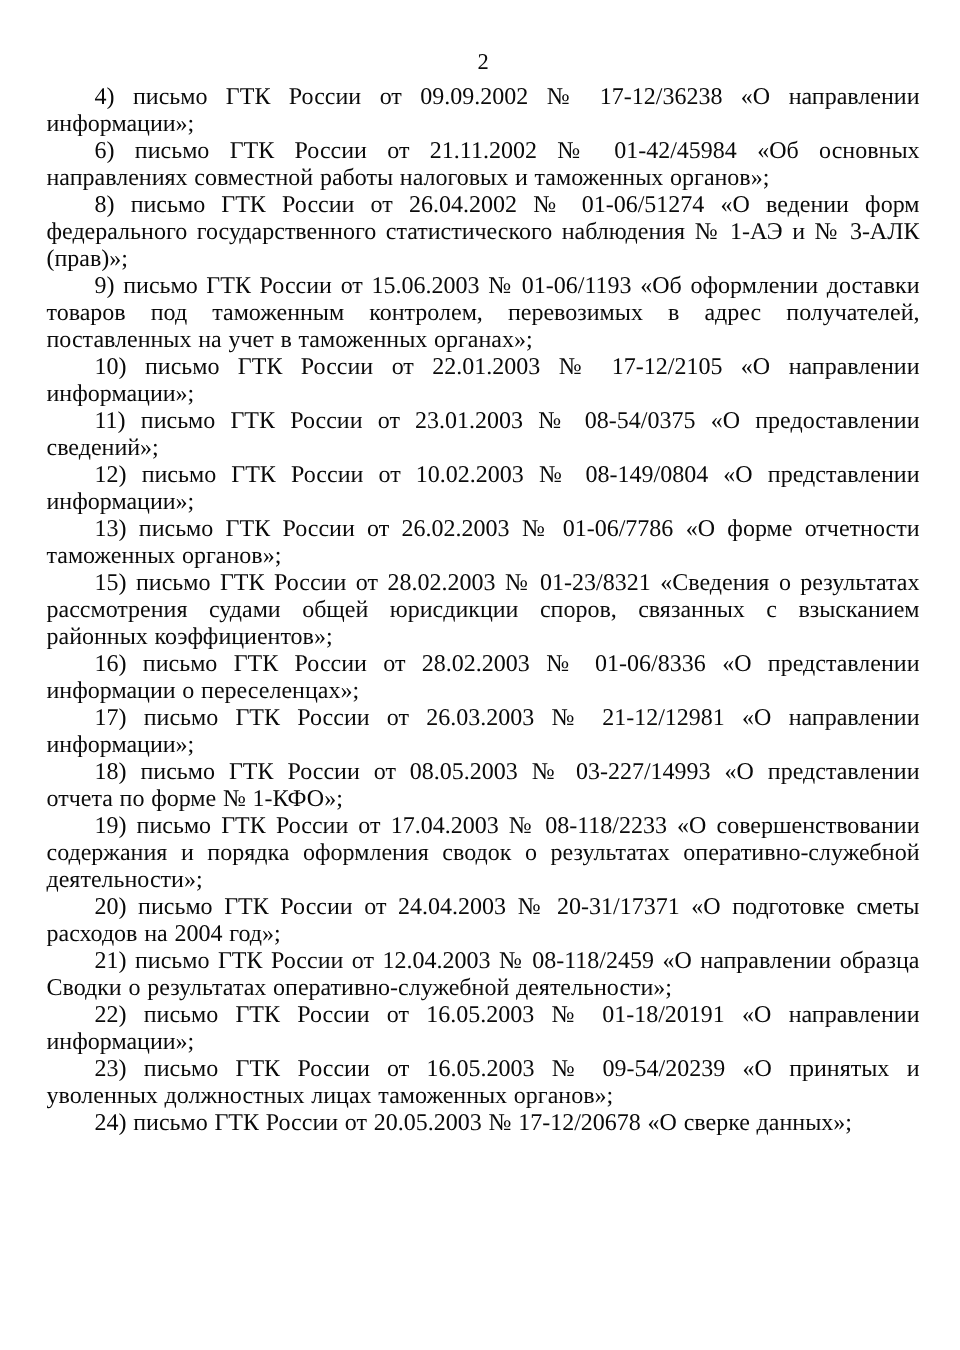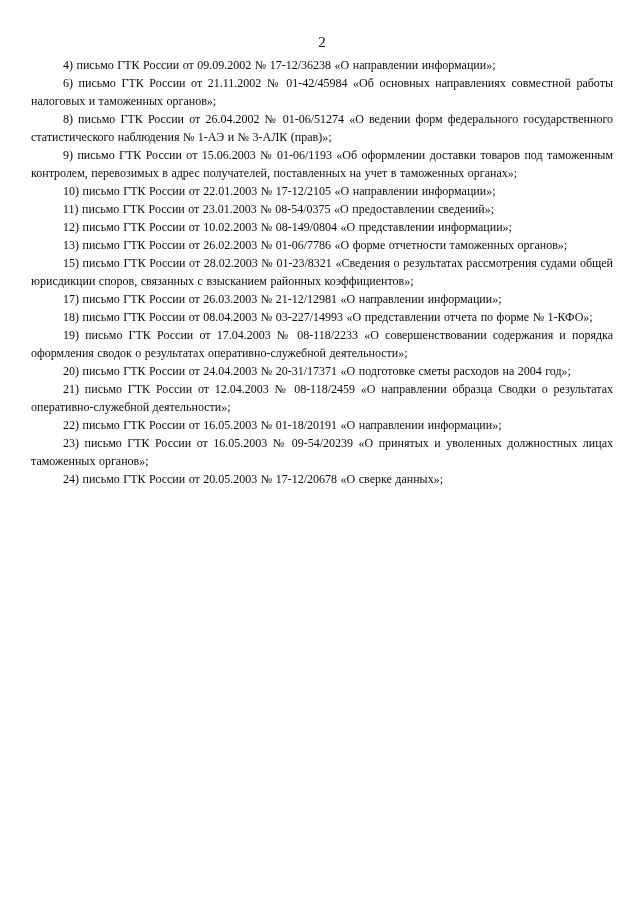--- a/index.html
+++ b/index.html
@@ -25,21 +25,21 @@
     background: #ffffff;
   }
   .page-number {
     text-align: center;
     font-size: 15px;
     line-height: 16px;
     margin-bottom: 6px;
   }
   .content p {
     margin: 0;
-    font-size: 12px;
+    font-size: 16px;
     line-height: 18px;
     text-align: justify;
     text-indent: 32px;
     word-spacing: 0.5px;
     hyphens: none;
   }
 </style>
 </head>
 <body>
 
@@ -48,22 +48,23 @@
   <div class="content">
       <p>4) письмо ГТК России от 09.09.2002 № 17-12/36238 «О направлении информации»;</p>
       <p>6) письмо ГТК России от 21.11.2002 № 01-42/45984 «Об основных направлениях совместной работы налоговых и таможенных органов»;</p>
       <p>8) письмо ГТК России от 26.04.2002 № 01-06/51274 «О ведении форм федерального государственного статистического наблюдения № 1-АЭ и № 3-АЛК (прав)»;</p>
       <p>9) письмо ГТК России от 15.06.2003 № 01-06/1193 «Об оформлении доставки товаров под таможенным контролем, перевозимых в адрес получателей, поставленных на учет в таможенных органах»;</p>
       <p>10) письмо ГТК России от 22.01.2003 № 17-12/2105 «О направлении информации»;</p>
       <p>11) письмо ГТК России от 23.01.2003 № 08-54/0375 «О предоставлении сведений»;</p>
       <p>12) письмо ГТК России от 10.02.2003 № 08-149/0804 «О представлении информации»;</p>
       <p>13) письмо ГТК России от 26.02.2003 № 01-06/7786 «О форме отчетности таможенных органов»;</p>
       <p>15) письмо ГТК России от 28.02.2003 № 01-23/8321 «Сведения о результатах рассмотрения судами общей юрисдикции споров, связанных с взысканием районных коэффициентов»;</p>
+      <p>16) письмо ГТК России от 28.02.2003 № 01-06/8336 «О представлении информации о переселенцах»;</p>
       <p>17) письмо ГТК России от 26.03.2003 № 21-12/12981 «О направлении информации»;</p>
-      <p>18) письмо ГТК России от 08.04.2003 № 03-227/14993 «О представлении отчета по форме № 1-КФО»;</p>
+      <p>18) письмо ГТК России от 08.05.2003 № 03-227/14993 «О представлении отчета по форме № 1-КФО»;</p>
       <p>19) письмо ГТК России от 17.04.2003 № 08-118/2233 «О совершенствовании содержания и порядка оформления сводок о результатах оперативно-служебной деятельности»;</p>
       <p>20) письмо ГТК России от 24.04.2003 № 20-31/17371 «О подготовке сметы расходов на 2004 год»;</p>
       <p>21) письмо ГТК России от 12.04.2003 № 08-118/2459 «О направлении образца Сводки о результатах оперативно-служебной деятельности»;</p>
       <p>22) письмо ГТК России от 16.05.2003 № 01-18/20191 «О направлении информации»;</p>
       <p>23) письмо ГТК России от 16.05.2003 № 09-54/20239 «О принятых и уволенных должностных лицах таможенных органов»;</p>
       <p>24) письмо ГТК России от 20.05.2003 № 17-12/20678 «О сверке данных»;</p>
     </div>
 </div>
 
 </body></html>

